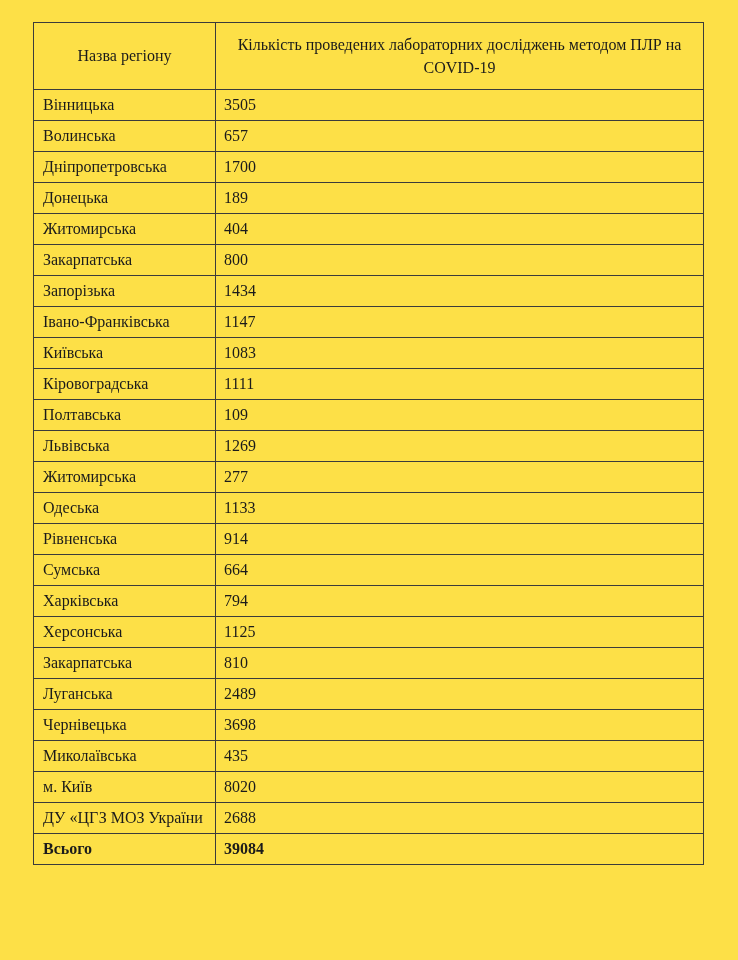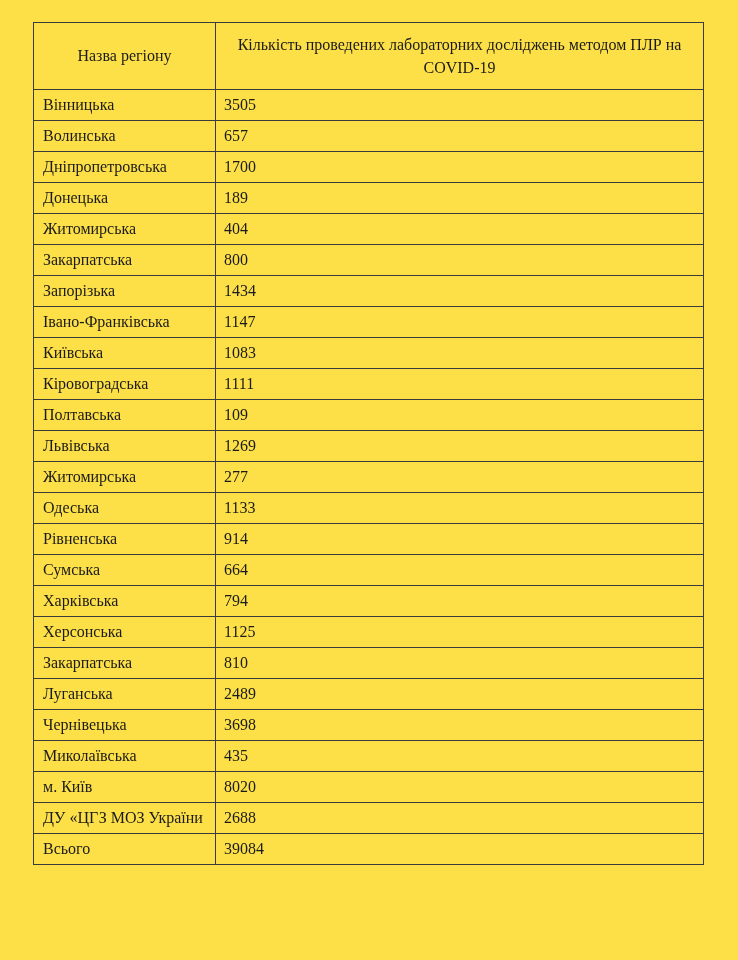--- a/index.html
+++ b/index.html
@@ -51,21 +51,21 @@
   td.region-cell {
     text-align: left;
     padding-left: 9px;
     white-space: nowrap;
     overflow: hidden;
   }
   td.value-cell {
     text-align: left;
   }
   tr.total-row td {
-    font-weight: normal;
+    font-weight: bold;
   }
 </style>
 </head>
 <body>
 
 <div class="page">
   <table class="pcr">
     <colgroup>
       <col class="region-col">
       <col class="count-col">

